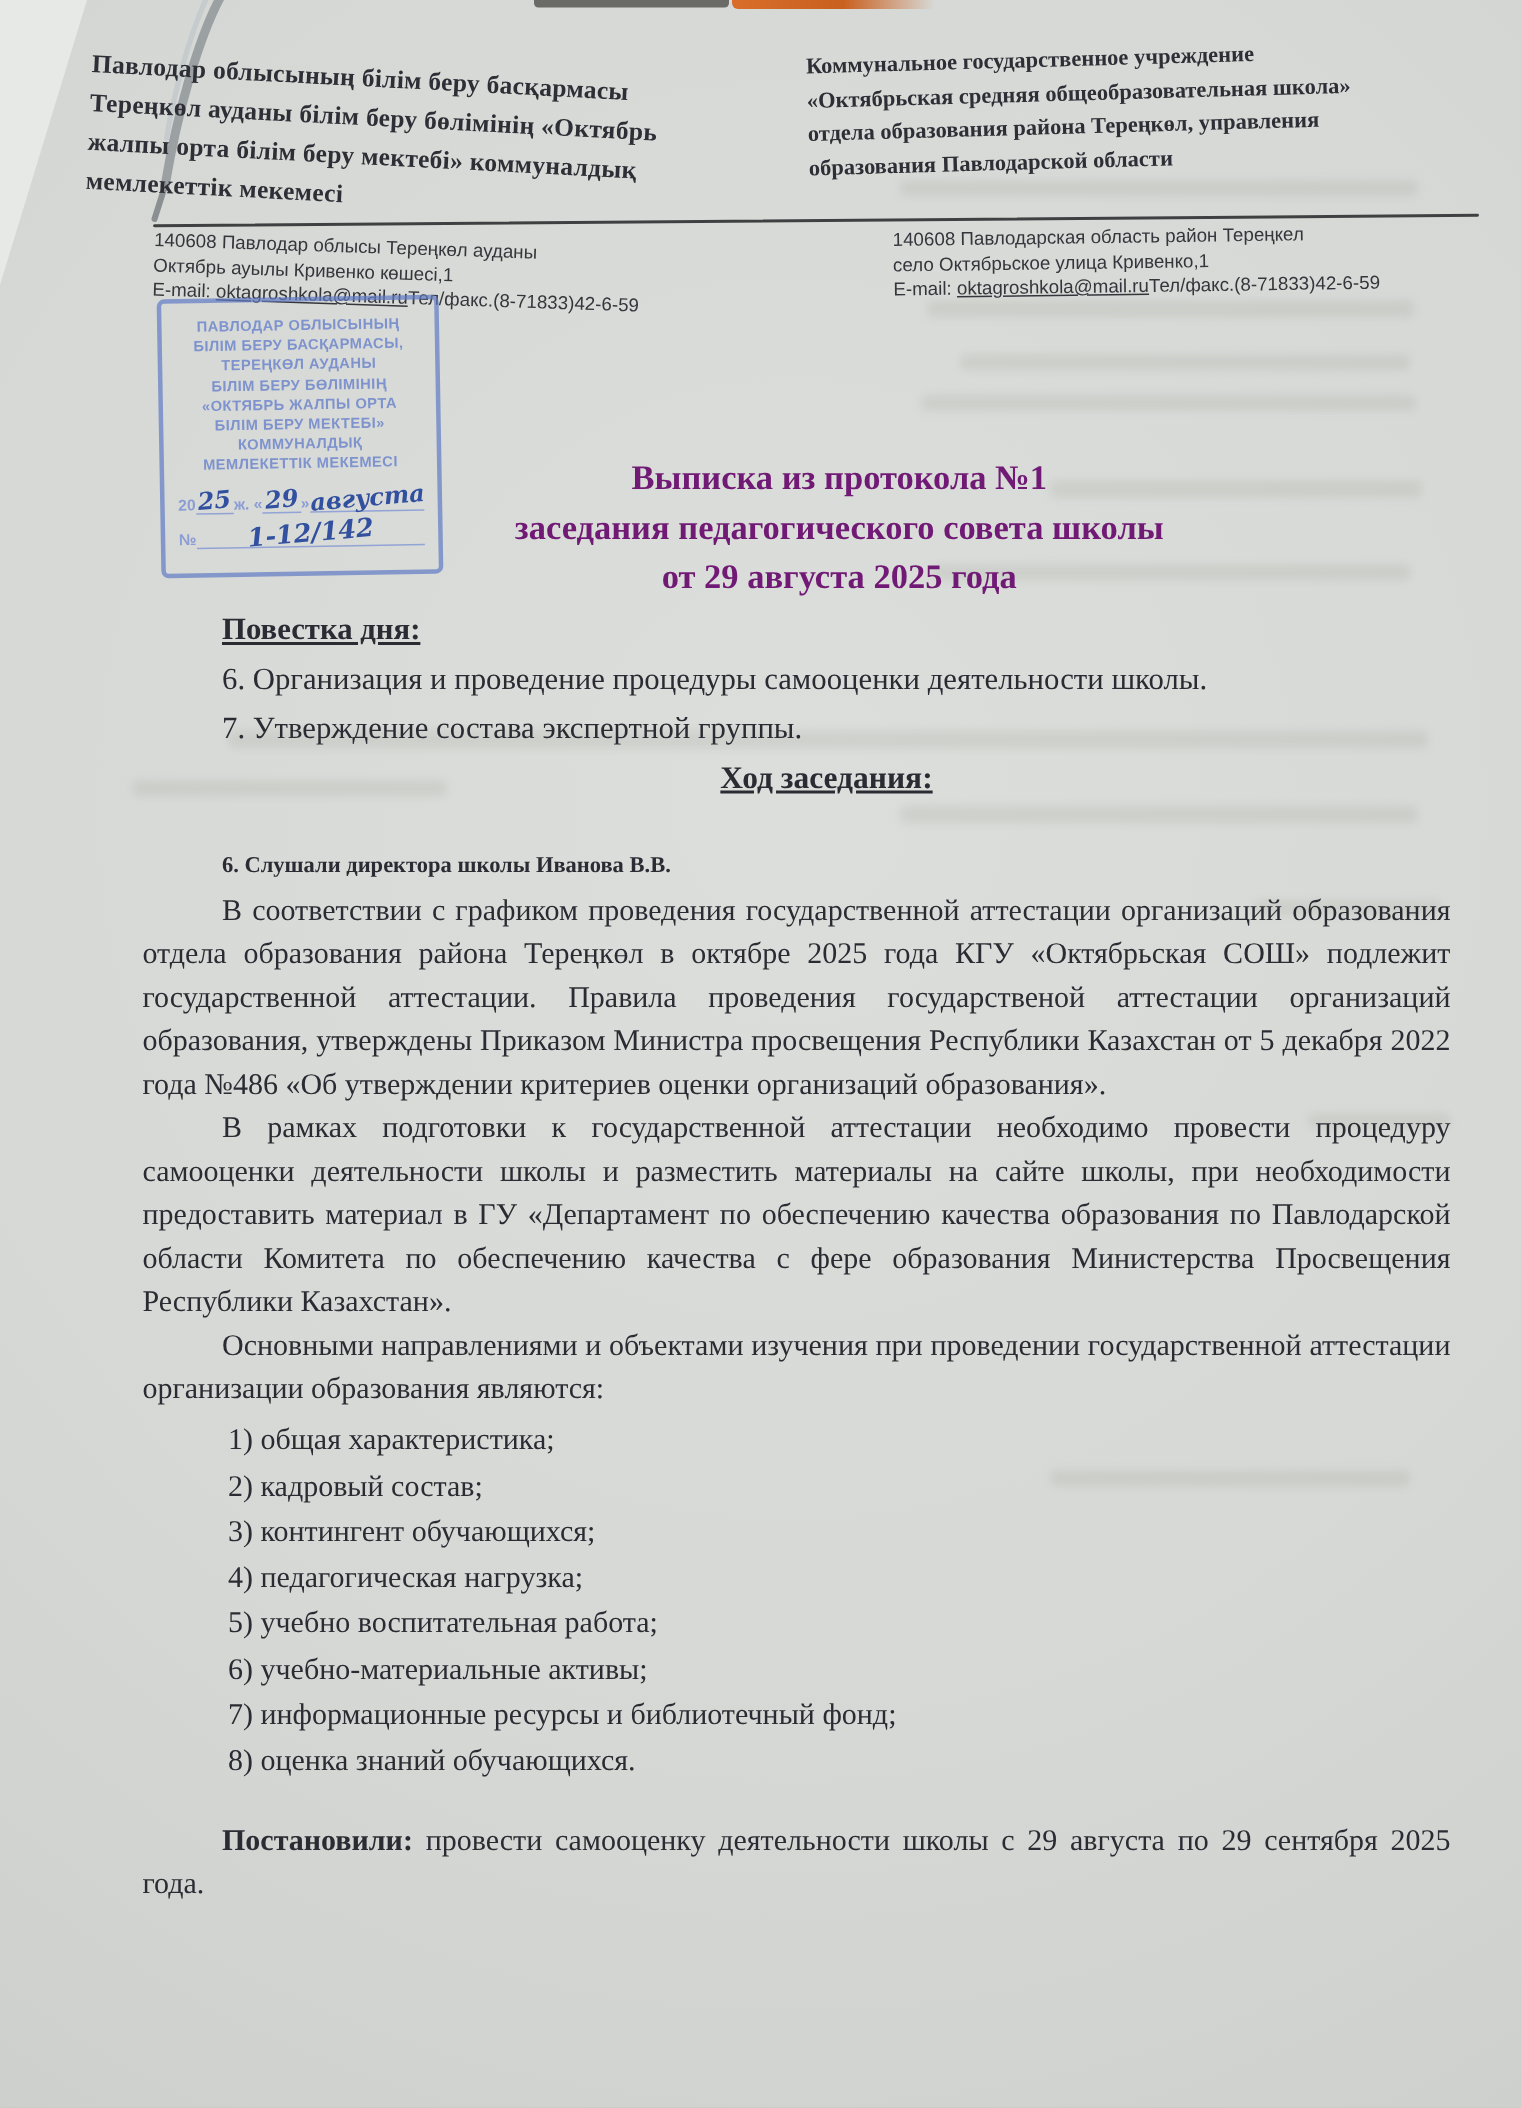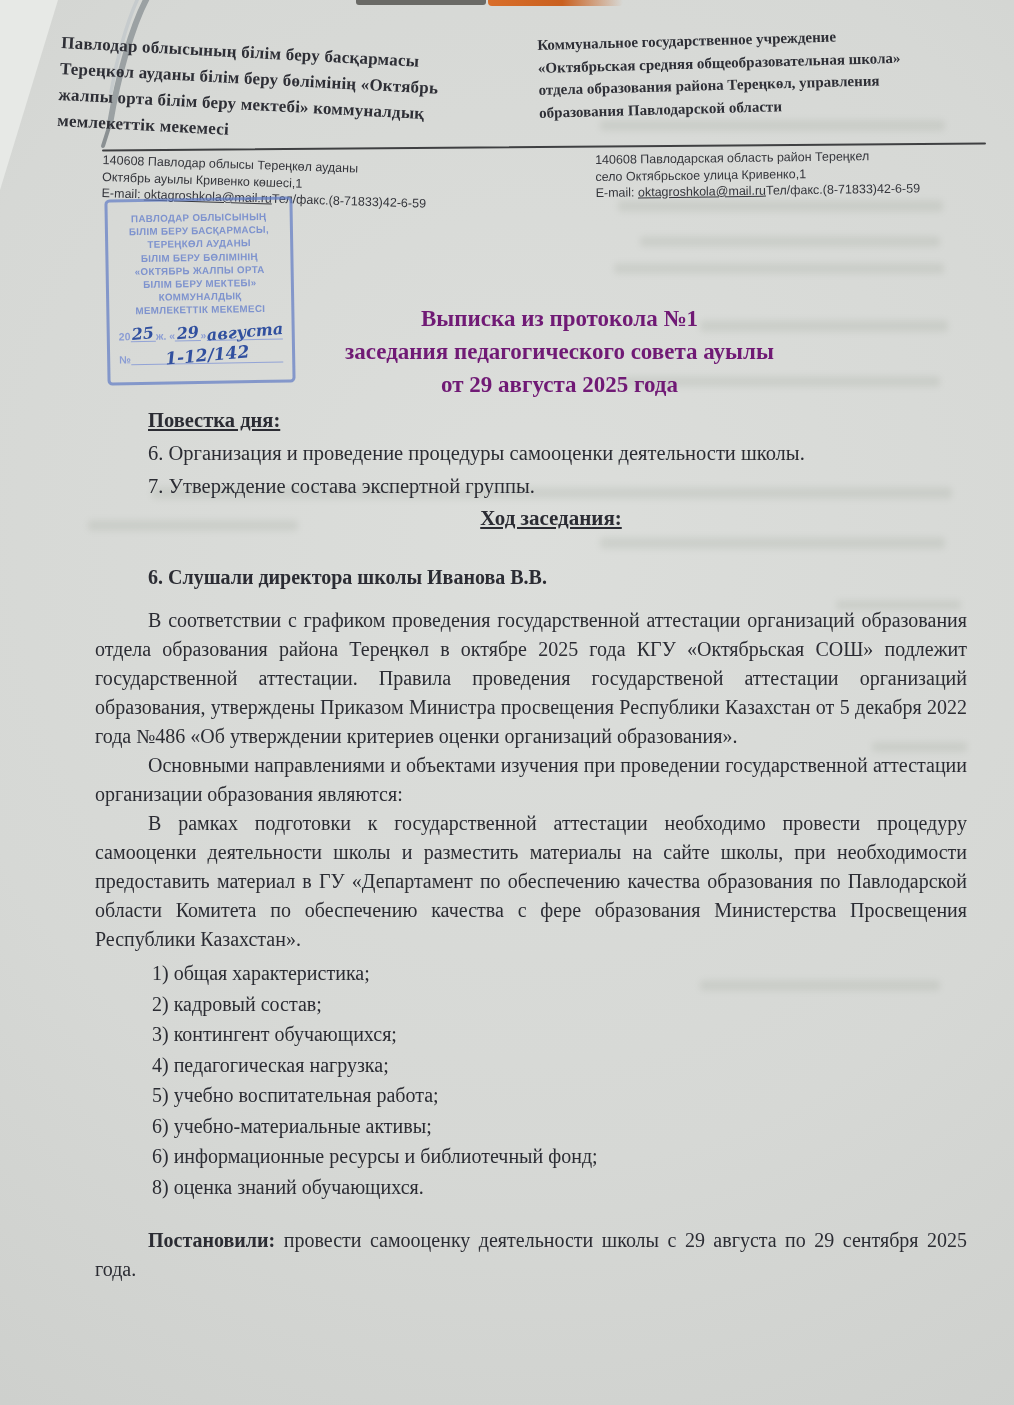--- a/index.html
+++ b/index.html
@@ -53,21 +53,21 @@
   .title{position:absolute;top:302px;left:150px;right:45px;text-align:center;
     font-weight:bold;font-size:23px;line-height:33px;color:#701a75;}
 
   .agenda{position:absolute;top:404px;left:148px;right:49px;font-size:20.5px;line-height:33px;}
   .agenda-h{font-weight:bold;text-decoration:underline;}
 
   .hod{position:absolute;top:506px;left:150px;right:62px;text-align:center;font-size:21px;font-weight:bold;}
   .hod span{text-decoration:underline;}
 
   .flow{position:absolute;top:563px;left:95px;right:47px;font-size:20px;line-height:29px;text-align:justify;}
-  .speech-h{font-weight:bold;font-size:20px;margin-left:53px;text-align:left;margin-bottom:14px;}
+  .speech-h{font-weight:bold;font-size:15px;margin-left:53px;text-align:left;margin-bottom:1px;}
   .para{text-indent:53px;}
   .plist{margin-left:57px;margin-top:4px;line-height:30.5px;text-align:left;}
   .resolution{margin-top:24px;text-indent:53px;}
   .b{font-weight:bold;}
 </style>
 </head>
 <body>
 
 <div class="paper"></div>
 <div class="undersheet"></div>
@@ -139,44 +139,44 @@
       <span class="blank" style="flex:2.2;"><span class="hw">августа</span></span>
   </div>
   <div class="stamp-row" style="margin-top:8px;">
     <span>№</span>
       <span class="blank"><span class="hw" style="font-size:17px;">1-12/142</span></span>
   </div>
 </div>
 
 <div class="title">
   <div>Выписка из протокола №1</div>
-  <div>заседания педагогического совета ауылы</div>
+  <div>заседания педагогического совета школы</div>
   <div>от 29 августа 2025 года</div>
 </div>
 
 <div class="agenda">
   <div class="agenda-h">Повестка дня:</div>
   <div>6. Организация и проведение процедуры самооценки деятельности школы.</div>
   <div>7. Утверждение состава экспертной группы.</div>
 </div>
 
 <div class="hod"><span>Ход заседания:</span></div>
 
 <div class="flow">
   <div class="speech-h">6. Слушали директора школы Иванова В.В.</div>
   <div class="para">В соответствии с графиком проведения государственной аттестации организаций образования отдела образования района Тереңкөл в октябре 2025 года КГУ «Октябрьская СОШ» подлежит государственной аттестации. Правила проведения государственой аттестации организаций образования, утверждены Приказом Министра просвещения Республики Казахстан от 5 декабря 2022 года №486 «Об утверждении критериев оценки организаций образования».</div>
+  <div class="para">В рамках подготовки к государственной аттестации необходимо провести процедуру самооценки деятельности школы и разместить материалы на сайте школы, при необходимости предоставить материал в ГУ «Департамент по обеспечению качества образования по Павлодарской области Комитета по обеспечению качества с фере образования Министерства Просвещения Республики Казахстан».</div>
   <div class="para">Основными направлениями и объектами изучения при проведении государственной аттестации организации образования являются:</div>
-  <div class="para">В рамках подготовки к государственной аттестации необходимо провести процедуру самооценки деятельности школы и разместить материалы на сайте школы, при необходимости предоставить материал в ГУ «Департамент по обеспечению качества образования по Павлодарской области Комитета по обеспечению качества с фере образования Министерства Просвещения Республики Казахстан».</div>
   <div class="plist">
     <div>1)  общая характеристика;</div>
     <div>2)  кадровый состав;</div>
     <div>3)  контингент обучающихся;</div>
     <div>4)  педагогическая нагрузка;</div>
     <div>5)  учебно воспитательная работа;</div>
     <div>6)  учебно-материальные активы;</div>
-    <div>6)  информационные ресурсы и библиотечный фонд;</div>
+    <div>7)  информационные ресурсы и библиотечный фонд;</div>
     <div>8)  оценка знаний обучающихся.</div>
   </div>
   <div class="resolution">
     <span class="b">Постановили:</span>
     <span>провести самооценку деятельности школы с 29 августа по 29 сентября 2025 года.</span>
   </div>
 </div>
 
 </body></html>

